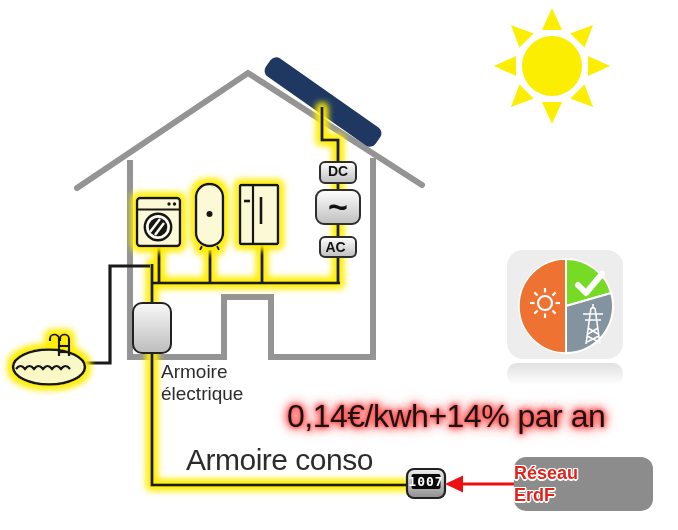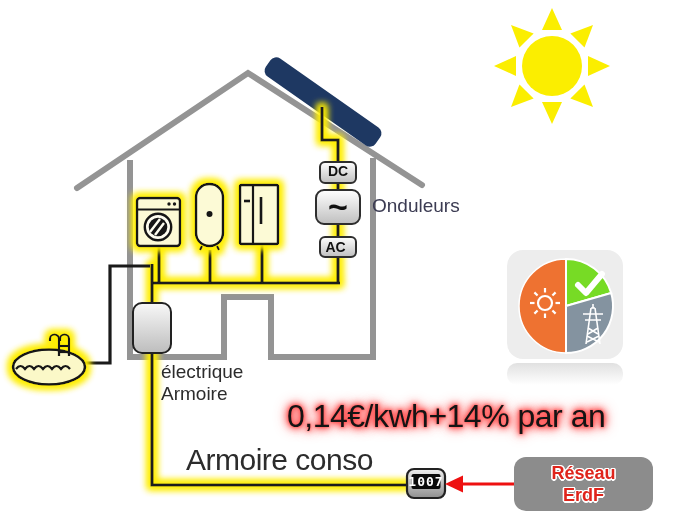--- a/index.html
+++ b/index.html
@@ -23,21 +23,21 @@
   .boxtxt{display:flex;align-items:center;justify-content:center;font-weight:bold;color:#111;}
   .dc-label{left:320px;top:162px;width:36px;height:18px;font-size:14px;}
   .inv-symbol{left:316px;top:189px;width:44px;height:34px;font-size:34px;font-weight:bold;}
   .ac-label{left:320px;top:237px;width:31px;height:20px;font-size:14px;}
   .meter-value{
     left:411px;top:473px;width:30px;height:16px;display:flex;align-items:center;justify-content:center;
     font-family:"DejaVu Sans Mono", monospace;font-size:13px;font-weight:bold;color:#ffffff;letter-spacing:1px;
   }
   .reseau-text{
     left:514px;top:457px;width:139px;height:54px;display:flex;flex-direction:column;
-    align-items:center;justify-content:center;font-size:18px;font-weight:bold;line-height:22px;color:#df241b;
+    justify-content:center;font-size:18px;font-weight:bold;line-height:22px;color:#df241b;
     text-shadow:-1.5px 0 0 #fff,1.5px 0 0 #fff,0 -1.5px 0 #fff,0 1.5px 0 #fff,
                 -1px -1px 0 #fff,1px -1px 0 #fff,-1px 1px 0 #fff,1px 1px 0 #fff;
   }
 </style>
 </head>
 <body>
 
 <div id="stage">
 
   <svg width="678" height="530" viewBox="0 0 678 530">
@@ -178,29 +178,28 @@
         <path d="M-10,-10 H10 M-8,-4 H8"></path>
         <path d="M-5,4 L5,10 M5,4 L-5,10 M-6,12 L6,18 M6,12 L-6,18"></path>
       </g>
       <rect x="507" y="363" width="116" height="22" rx="10" fill="url(#reflgrad)"></rect>
     </g>
   </svg>
 
 
   <div class="txt grid-price">0,14€/kwh+14% par an</div>
 
-  <div class="txt onduleurs-label">Onduleurs</div>
 
   <div class="txt boxtxt dc-label">DC</div>
   <div class="txt boxtxt inv-symbol">~</div>
   <div class="txt boxtxt ac-label">AC</div>
 
   <div class="txt cabinet-label">
+    <div>Armoire</div>
     <div>électrique</div>
-    <div>Armoire</div>
   </div>
 
   <div class="txt meter-label">Armoire conso</div>
   <div class="txt meter-value">1007</div>
 
   <div class="txt reseau-text">
     <div>Réseau</div>
     <div>ErdF</div>
   </div>
 

